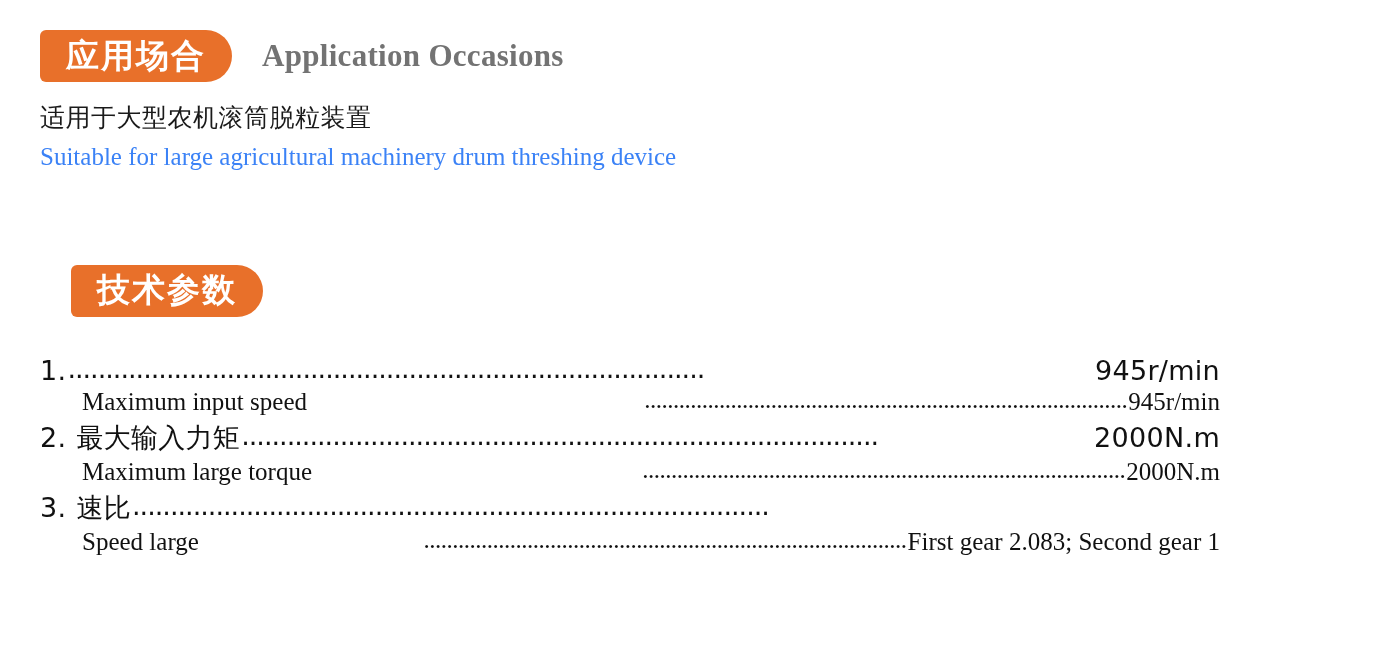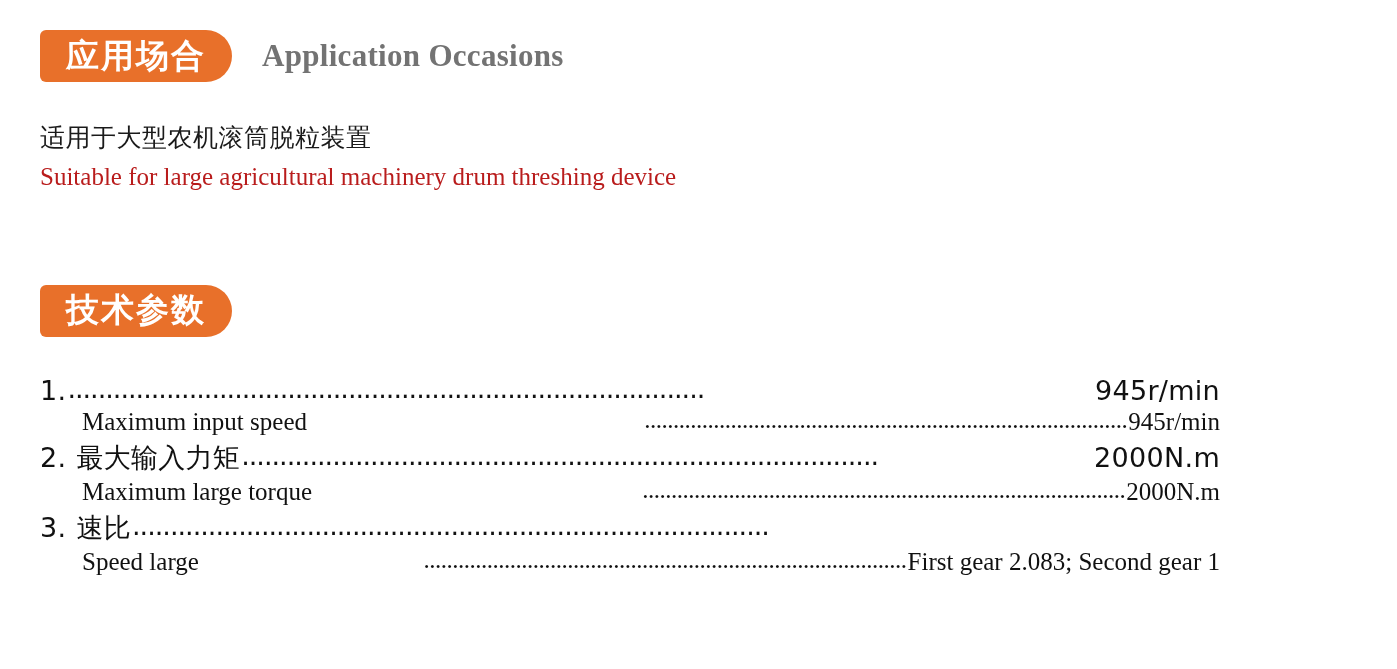--- a/index.html
+++ b/index.html
@@ -52,39 +52,39 @@
     font-family: "Liberation Serif", serif;
     font-weight: bold;
     font-size: 31px;
     letter-spacing: 0.3px;
   }
 
   
   #occasions-header { padding-top: 30px; }
 
   .body-block {
-    margin-top: 40px;
+    margin-top: 20px;
   }
   .body-cn {
     font-family: "DejaVu Sans", sans-serif;
     font-size: 25px;
     color: #1a1a1a;
     letter-spacing: 0.5px;
     line-height: 1.25;
   }
   .body-en {
     font-family: "Liberation Serif", serif;
     font-size: 25px;
-    color: #b91c1c;
+    color: #3b82f6;
     margin-top: 8px;
     line-height: 1.25;
   }
 
   
-  #tech-header { margin-top: 92px; }
+  #tech-header { margin-top: 92px; margin-left: 31px; }
 
   .param-list {
     margin-top: 38px;
   }
   .param-item {
     margin-bottom: 4px;
   }
   .row {
     display: flex;
     align-items: baseline;

